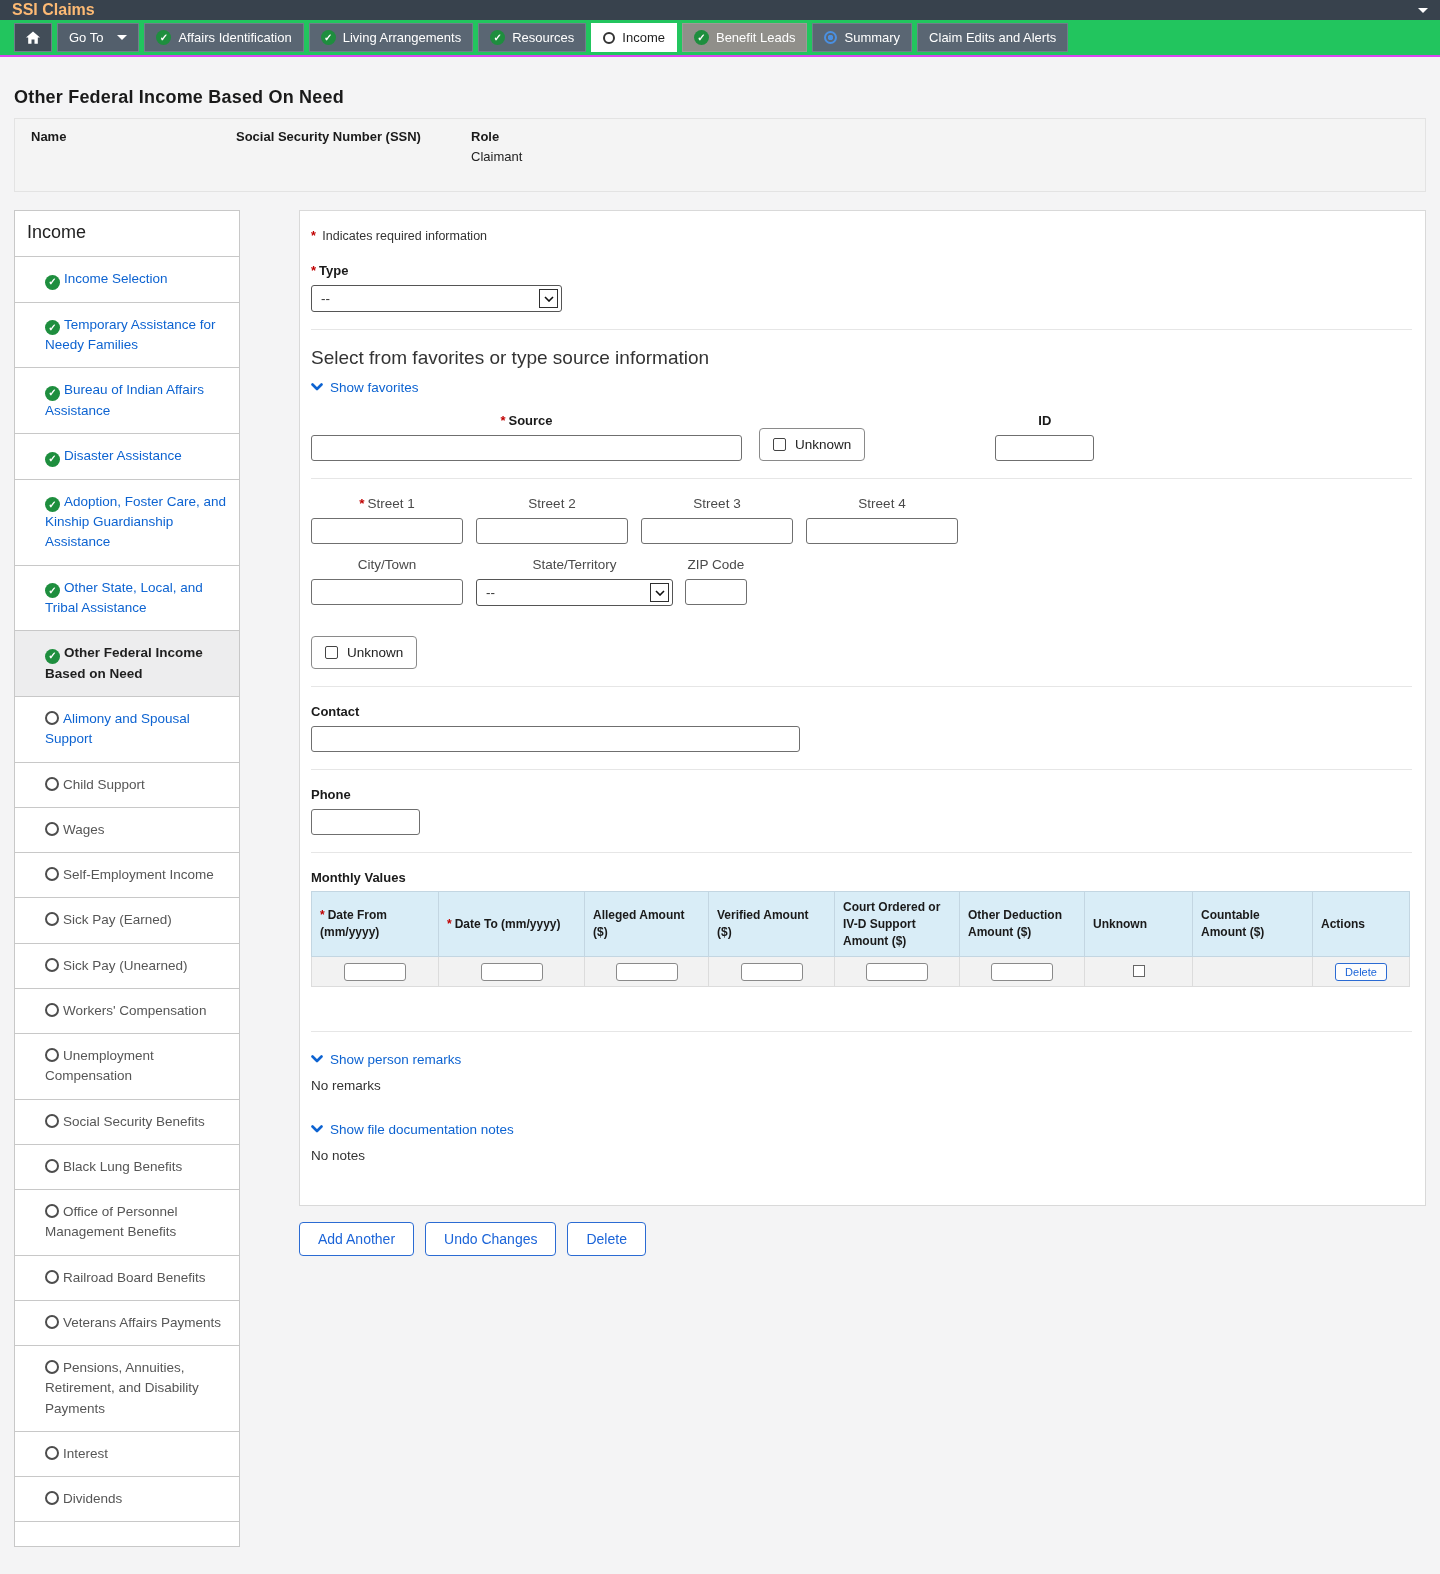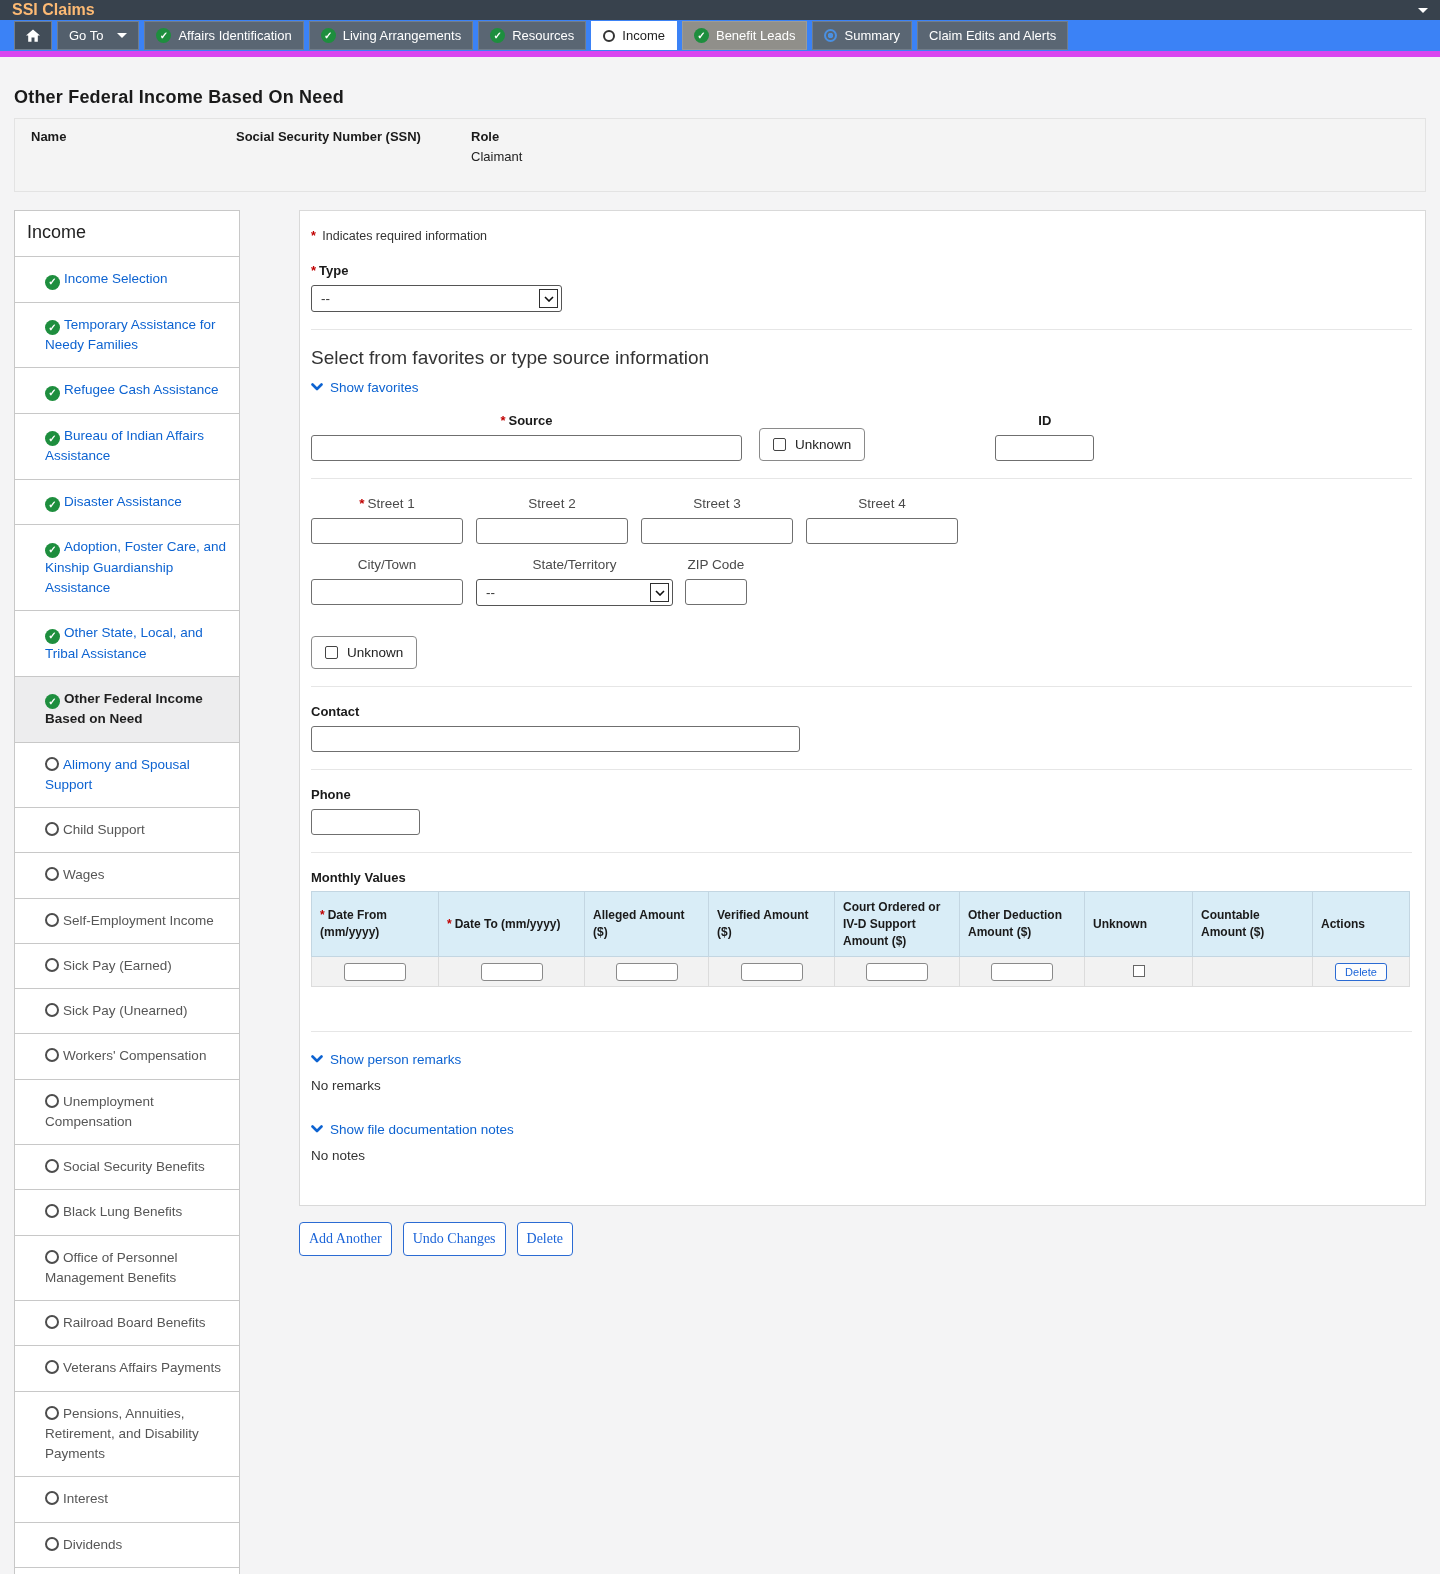--- a/index.html
+++ b/index.html
@@ -16,22 +16,22 @@
   }
   .titlebar .app-title { color:#fdba74; font-size:16px;font-weight:bold; }
   .caret-down {
     width:0; height:0; border-left:5px solid transparent;
     border-right:5px solid transparent; border-top:5px solid #fff;
     display:inline-block;
   }
 
   
   .navbar {
-    height:37px; background:#3b82f6; display:flex; align-items:center;
-    gap:5px; padding:0 14px; border-bottom:6px solid #d946ef;
+    height:37px; background:#22c55e; display:flex; align-items:center;
+    gap:5px; padding:0 14px; border-bottom:2px solid #d946ef;
   }
   .nav-btn {
     height:29px; display:inline-flex; align-items:center; gap:7px;
     padding:0 11px; background:#5a6673; border:1px solid #717d8a;
     color:#fff; font-size:13px; cursor:pointer; white-space:nowrap;
   }
   .nav-home { background:#424d58; width:38px; justify-content:center; }
   .nav-goto { background:#535f6c; gap:14px; }
   .nav-goto .caret-down { border-top-color:#fff; }
   .nav-btn.active { background:#fff; border-color:#fff; color:#1f1f1f; }
@@ -153,21 +153,21 @@
   }
   .cell-checkbox { width:12px; height:12px; border:1px solid #666; background:#fff; display:inline-block; }
   .btn-delete {
     font-family:inherit; font-size:11px; color:#1b64d8; background:#fdfdfd;
     border:1px solid #2b6bd3; border-radius:3px; padding:2px 9px; cursor:pointer;
   }
 
   .empty-text { font-size:13.5px; color:#333; margin:11px 0 26px; }
 
   .footer-actions { margin-top:16px; display:flex; gap:11px; }
-  .footer-actions .btn-outline { padding:8px 9px;font-family:Liberation Serif, serif; }
+  .footer-actions .btn-outline { padding:8px 18px; }
 </style>
 </head>
 <body>
 
 <div class="titlebar">
   <span class="app-title">SSI Claims</span>
   <span class="caret-down"></span>
 </div>
 
 <div class="navbar">
@@ -246,23 +246,20 @@
         <div>
 
             <div class="sidebar-item link">
               <span class="s-icon check"></span><span class="s-label">Income Selection</span>
             </div>
 
             <div class="sidebar-item link">
               <span class="s-icon check"></span><span class="s-label">Temporary Assistance for Needy Families</span>
             </div>
 
-            <div class="sidebar-item link">
-              <span class="s-icon check"></span><span class="s-label">Refugee Cash Assistance</span>
-            </div>
 
             <div class="sidebar-item link">
               <span class="s-icon check"></span><span class="s-label">Bureau of Indian Affairs Assistance</span>
             </div>
 
             <div class="sidebar-item link">
               <span class="s-icon check"></span><span class="s-label">Disaster Assistance</span>
             </div>
 
             <div class="sidebar-item link">

